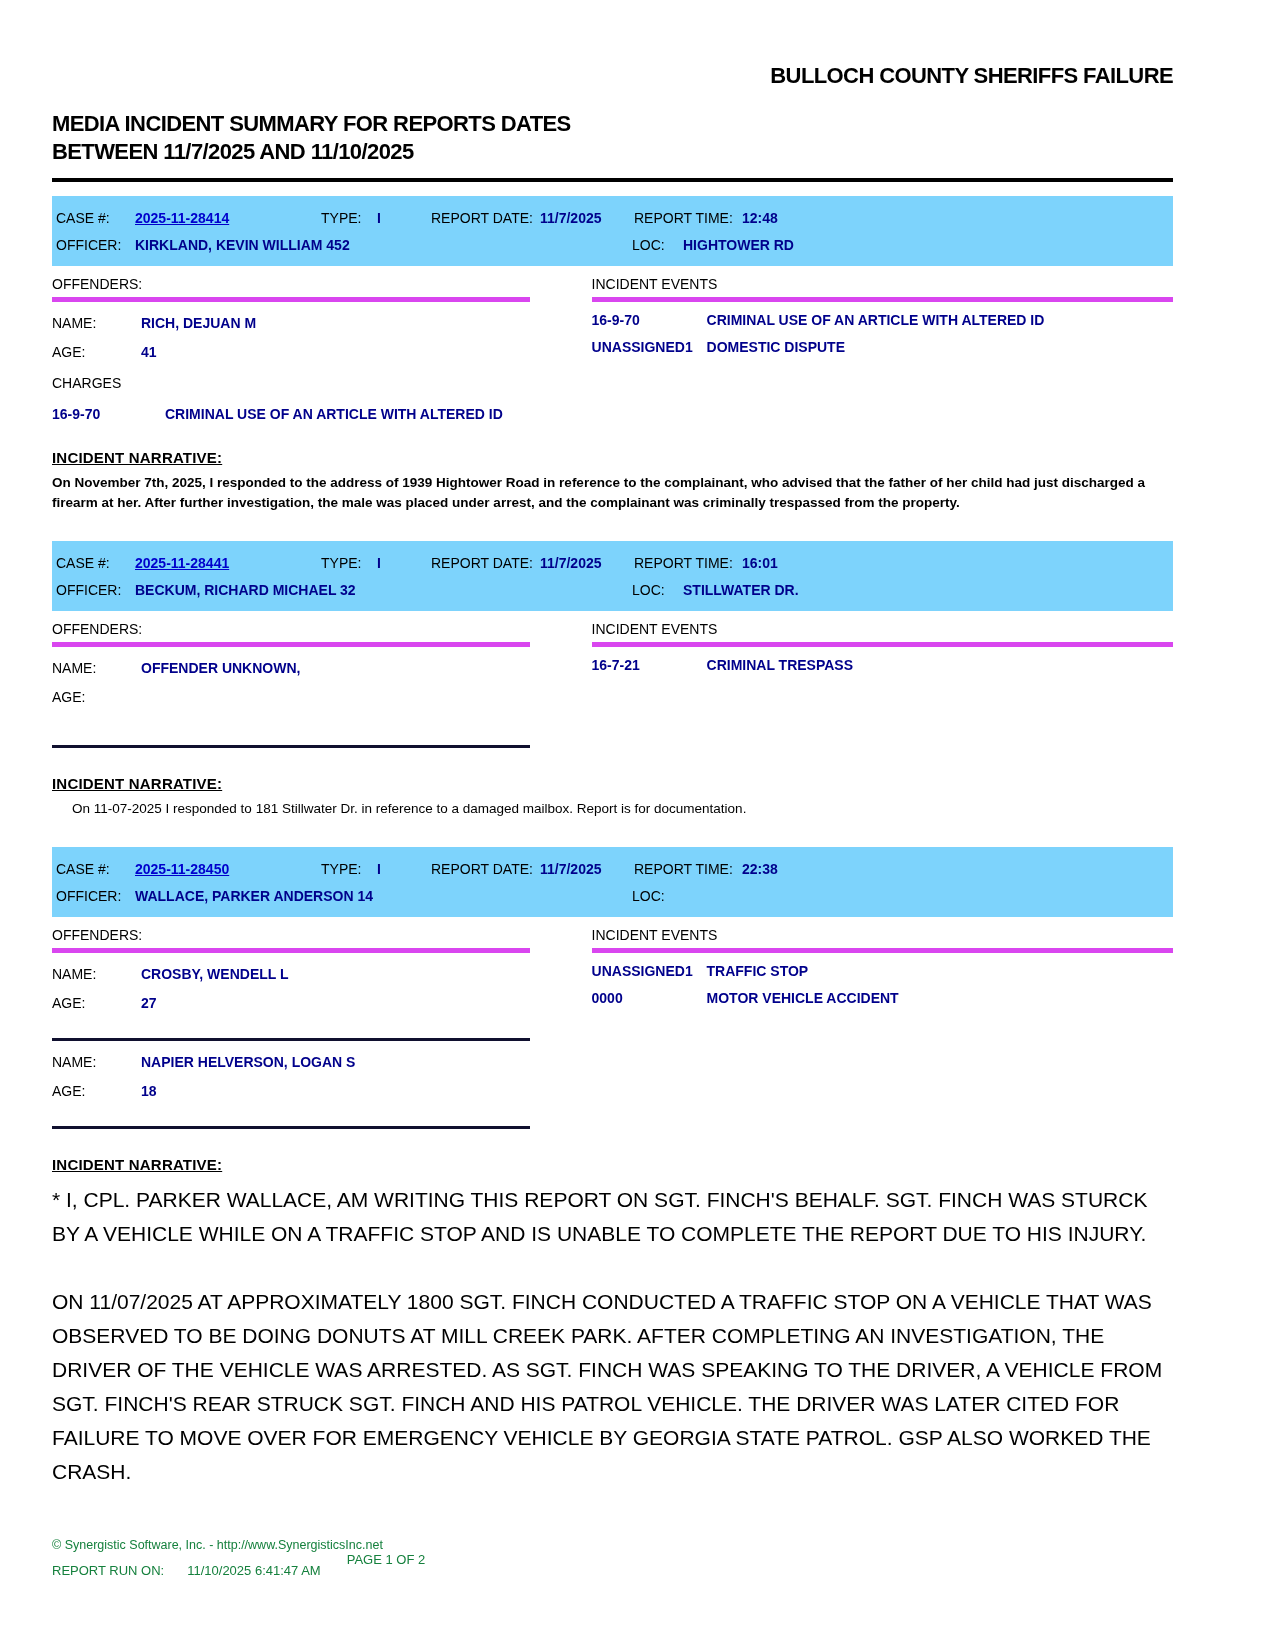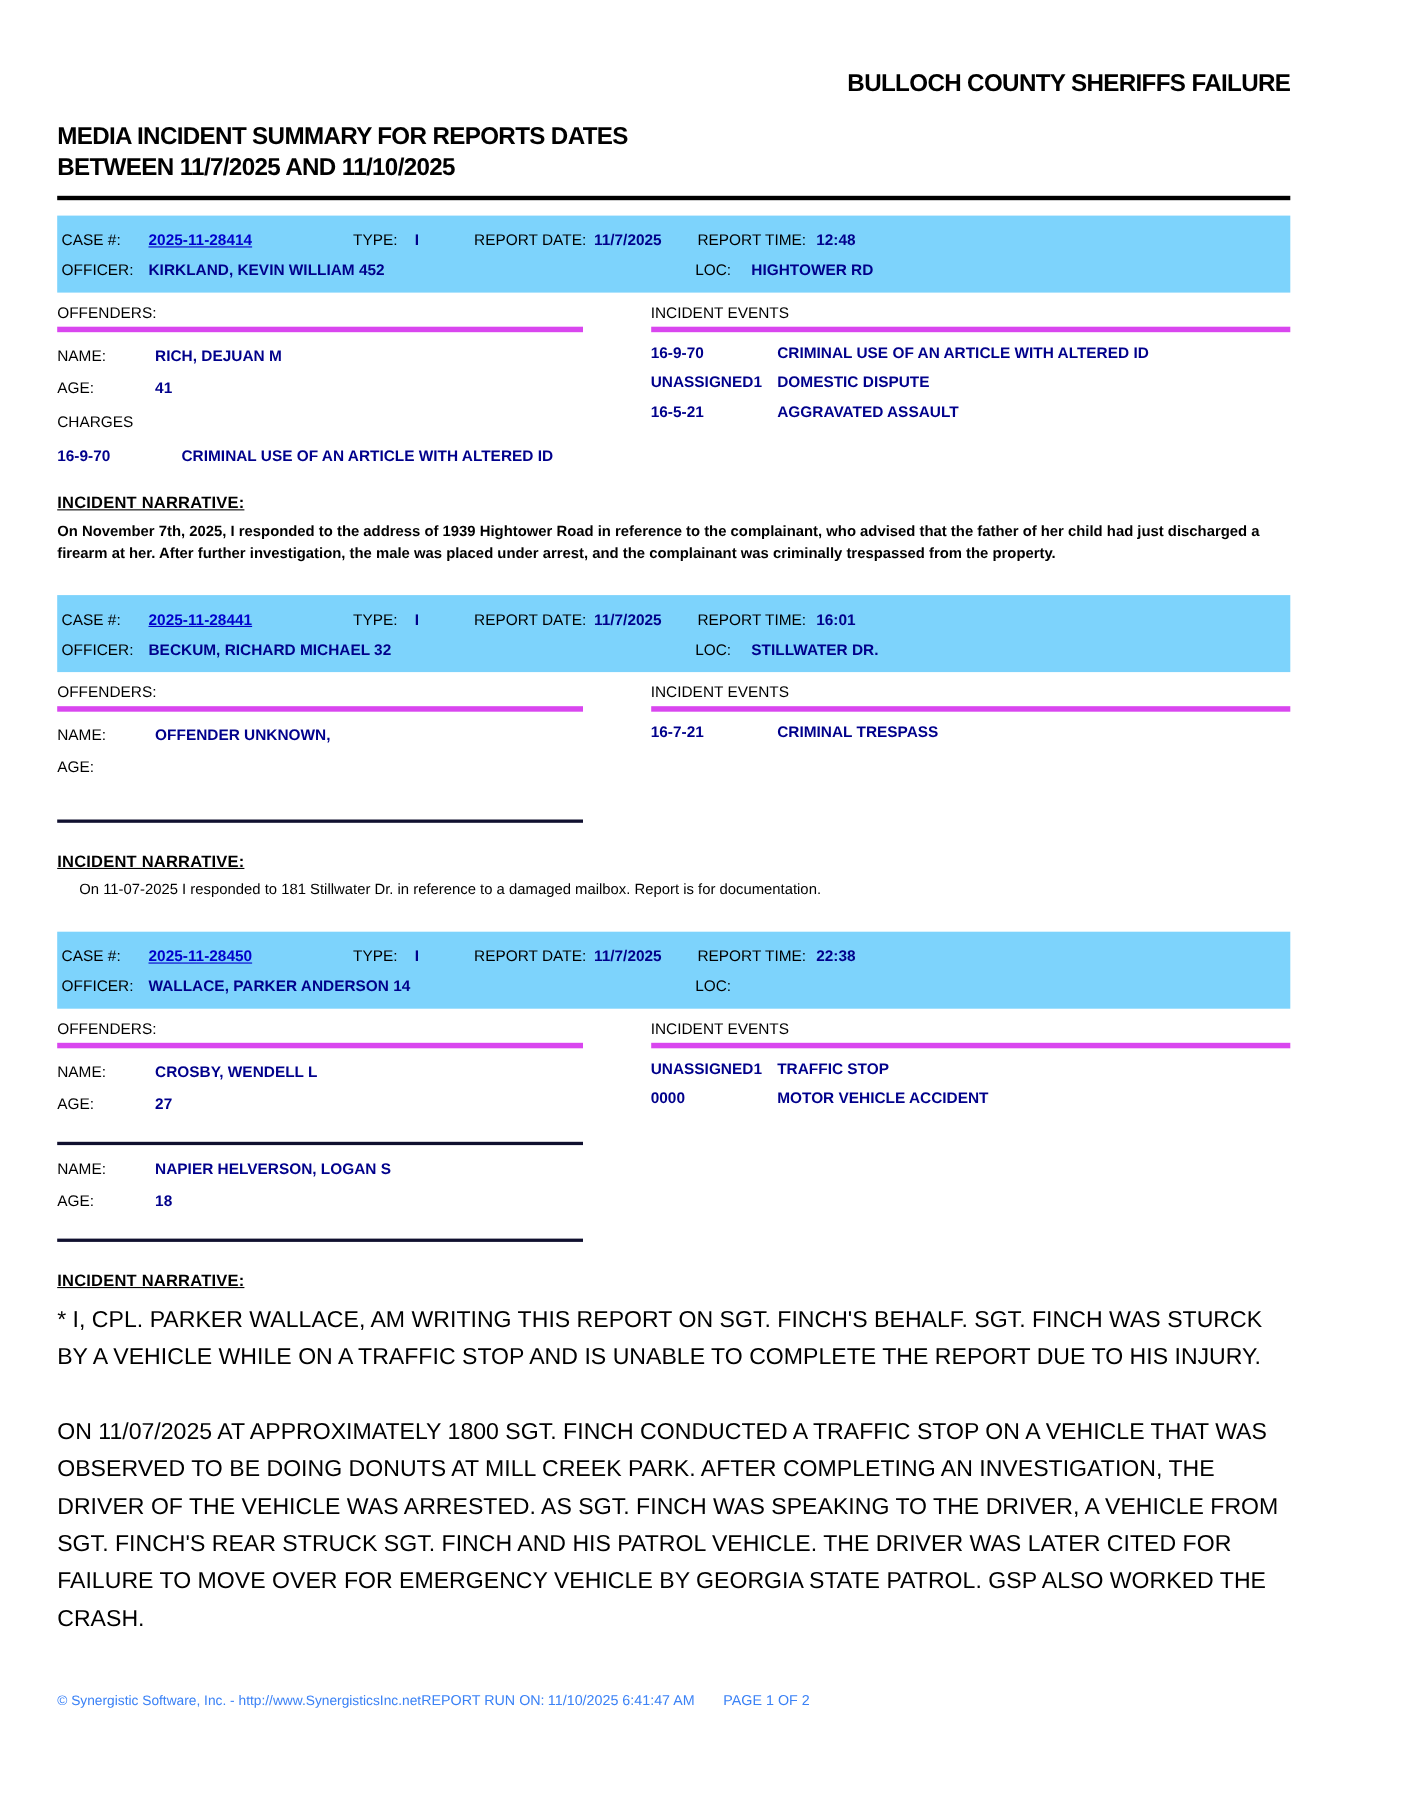--- a/index.html
+++ b/index.html
@@ -54,23 +54,23 @@
 
   
   .narr-heading{margin-top:27px;font-size:15px;font-weight:bold;text-decoration:underline;letter-spacing:0.2px;}
   .narr-text-bold{margin-top:7px;font-size:13.5px;font-weight:bold;line-height:20px;}
   .narr-text{margin-top:7px;font-size:13.5px;line-height:20px;padding-left:20px;}
   .narr-large{margin-top:10px;font-size:21px;line-height:34px;color:#000;}
   .narr-large p{margin:0 0 34px 0;}
   .case-sep{margin-top:28px;}
 
   
-  .footer{position:absolute;left:52px;right:102px;top:1538px;display:flex;justify-content:flex-start;align-items:baseline;font-size:12.5px;color:#3b82f6;}
+  .footer{position:absolute;left:52px;right:102px;top:1538px;display:flex;justify-content:center;align-items:baseline;font-size:12.5px;color:#15803d;flex-direction:column;}
   .footer-right{display:flex;gap:26px;margin-right:120px;font-size:13px;white-space:nowrap;}
-  .footer-run{display:flex;gap:3px;}
+  .footer-run{display:flex;gap:23px;margin-top:11px;}
 </style>
 </head>
 <body>
 
 <div class="page">
 
   <div class="hdr">
     <div class="hdr-left">
       <div>MEDIA INCIDENT SUMMARY FOR REPORTS DATES</div>
       <div>BETWEEN 11/7/2025 AND 11/10/2025</div>
@@ -118,24 +118,20 @@
       </div>
       <div class="col-right">
         <div class="col-header">INCIDENT EVENTS</div>
         <div class="event-row">
           <span class="event-code">16-9-70</span>
           <span class="event-desc">CRIMINAL USE OF AN ARTICLE WITH ALTERED ID</span>
         </div>
         <div class="event-row">
           <span class="event-code">UNASSIGNED1</span>
           <span class="event-desc">DOMESTIC DISPUTE</span>
-        </div>
-        <div class="event-row">
-          <span class="event-code">16-5-21</span>
-          <span class="event-desc">AGGRAVATED ASSAULT</span>
         </div>
       </div>
     </div>
 
     <div class="narr-heading">INCIDENT NARRATIVE:</div>
     <div class="narr-text-bold">On November 7th, 2025, I responded to the address of 1939 Hightower Road in reference to the complainant, who advised that the father of her child had just discharged a firearm at her. After further investigation, the male was placed under arrest, and the complainant was criminally trespassed from the property.</div>
   </section>
 
   <section class="case-sep">
     <div class="case-band">

